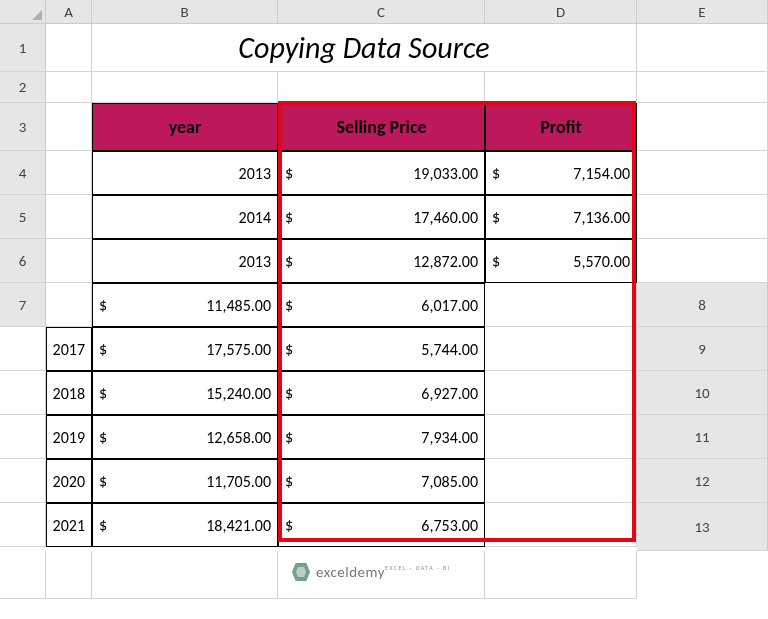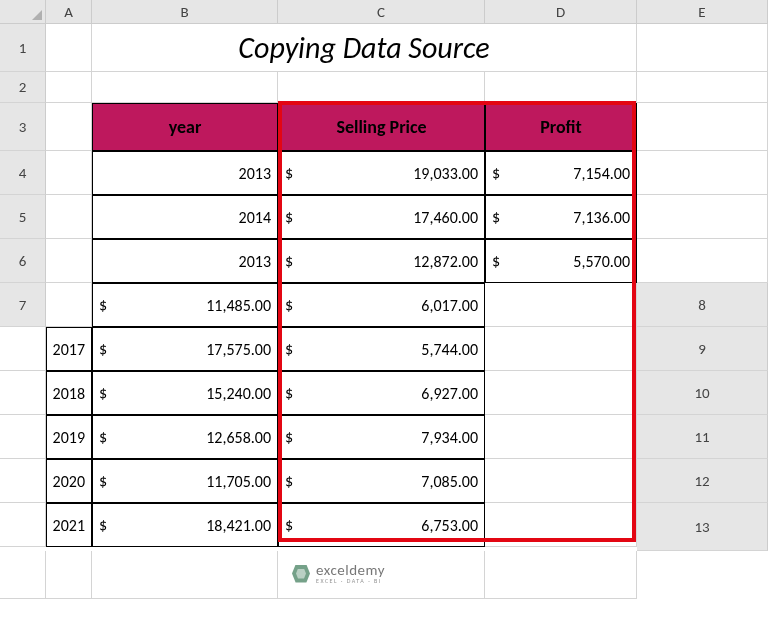--- a/index.html
+++ b/index.html
@@ -17,21 +17,21 @@
     .hdr { background: #be185d; font-weight: 700; justify-content: center; border: 1px solid #000 !important; font-size: 18px; }
     .data { border: 1px solid #000 !important; font-size: 16px; }
     .year { justify-content: flex-end; }
     .money { justify-content: space-between; }
     .dollar { }
     .amount { }
     .sel { position: absolute; border: 4px solid #e30613; pointer-events: none; z-index: 5; }
     .watermark { position: absolute; display: flex; align-items: center; gap: 6px; z-index: 3; }
     .wm-icon { width: 18px; height: 18px; background: #3b7a57; clip-path: polygon(20% 0, 80% 0, 100% 50%, 80% 100%, 20% 100%, 0 50%); position: relative; opacity: .7; }
     .wm-icon::after { content: ""; position: absolute; inset: 4px; background: #fff; clip-path: polygon(20% 0, 80% 0, 100% 50%, 80% 100%, 20% 100%, 0 50%); opacity: .5; }
-    .wm-text { display: flex; flex-direction: column; line-height: 1; }
+    .wm-text { display: flex; flex-direction: row; line-height: 1; }
     .wm-main { font-size: 15px; color: #555; opacity: .8; letter-spacing: .5px; }
     .wm-sub { font-size: 6px; color: #777; opacity: .8; letter-spacing: 1.5px; }
   </style>
 </head>
 <body>
 
 <div class="sheet" id="sheet">
   <div class="corner"></div>
   <div class="col-h">A</div>
   <div class="col-h">B</div>

